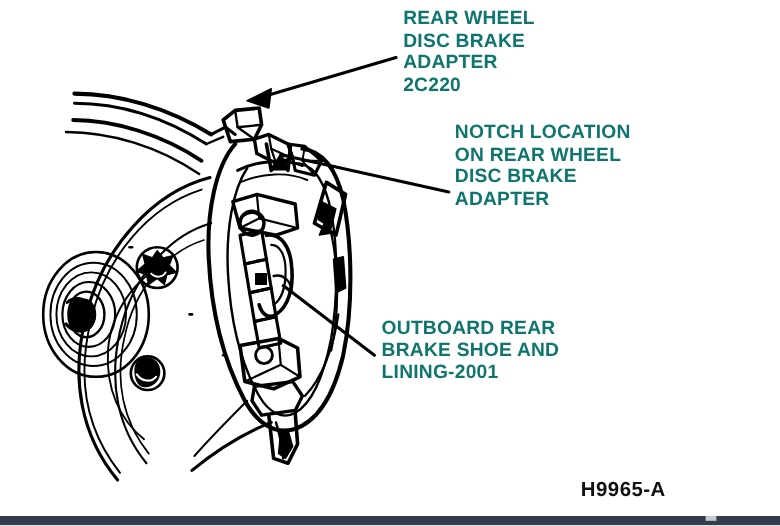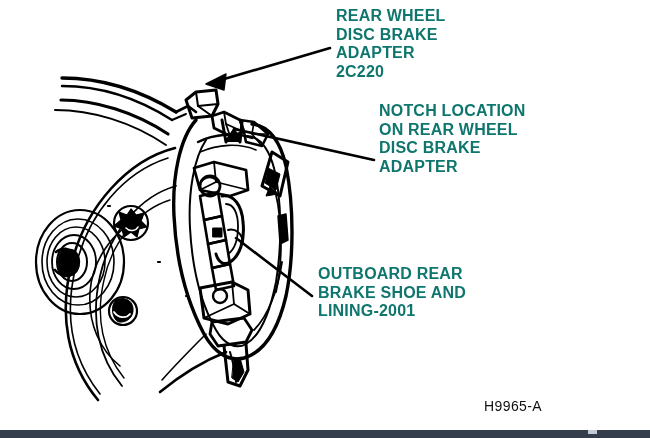--- a/index.html
+++ b/index.html
@@ -38,22 +38,22 @@
     text-transform: uppercase;
   }
   #callout-adapter   { left: 336px; top: 7px;  }
   #callout-notch     { left: 379px; top: 102px; }
   #callout-shoe      { left: 318px; top: 265px; }
   #figure-code {
     position: absolute;
     left: 484px;
     top: 398px;
     font-family: "Liberation Sans", sans-serif;
-    font-size: 14px;
-    font-weight: normal;
+    font-size: 17px;
+    font-weight: bold;
     letter-spacing: 0.4px;
     color: #111111;
     white-space: pre;
   }
   #bottom-bar {
     position: absolute;
     left: 0;
     top: 430px;
     width: 650px;
     height: 8px;

